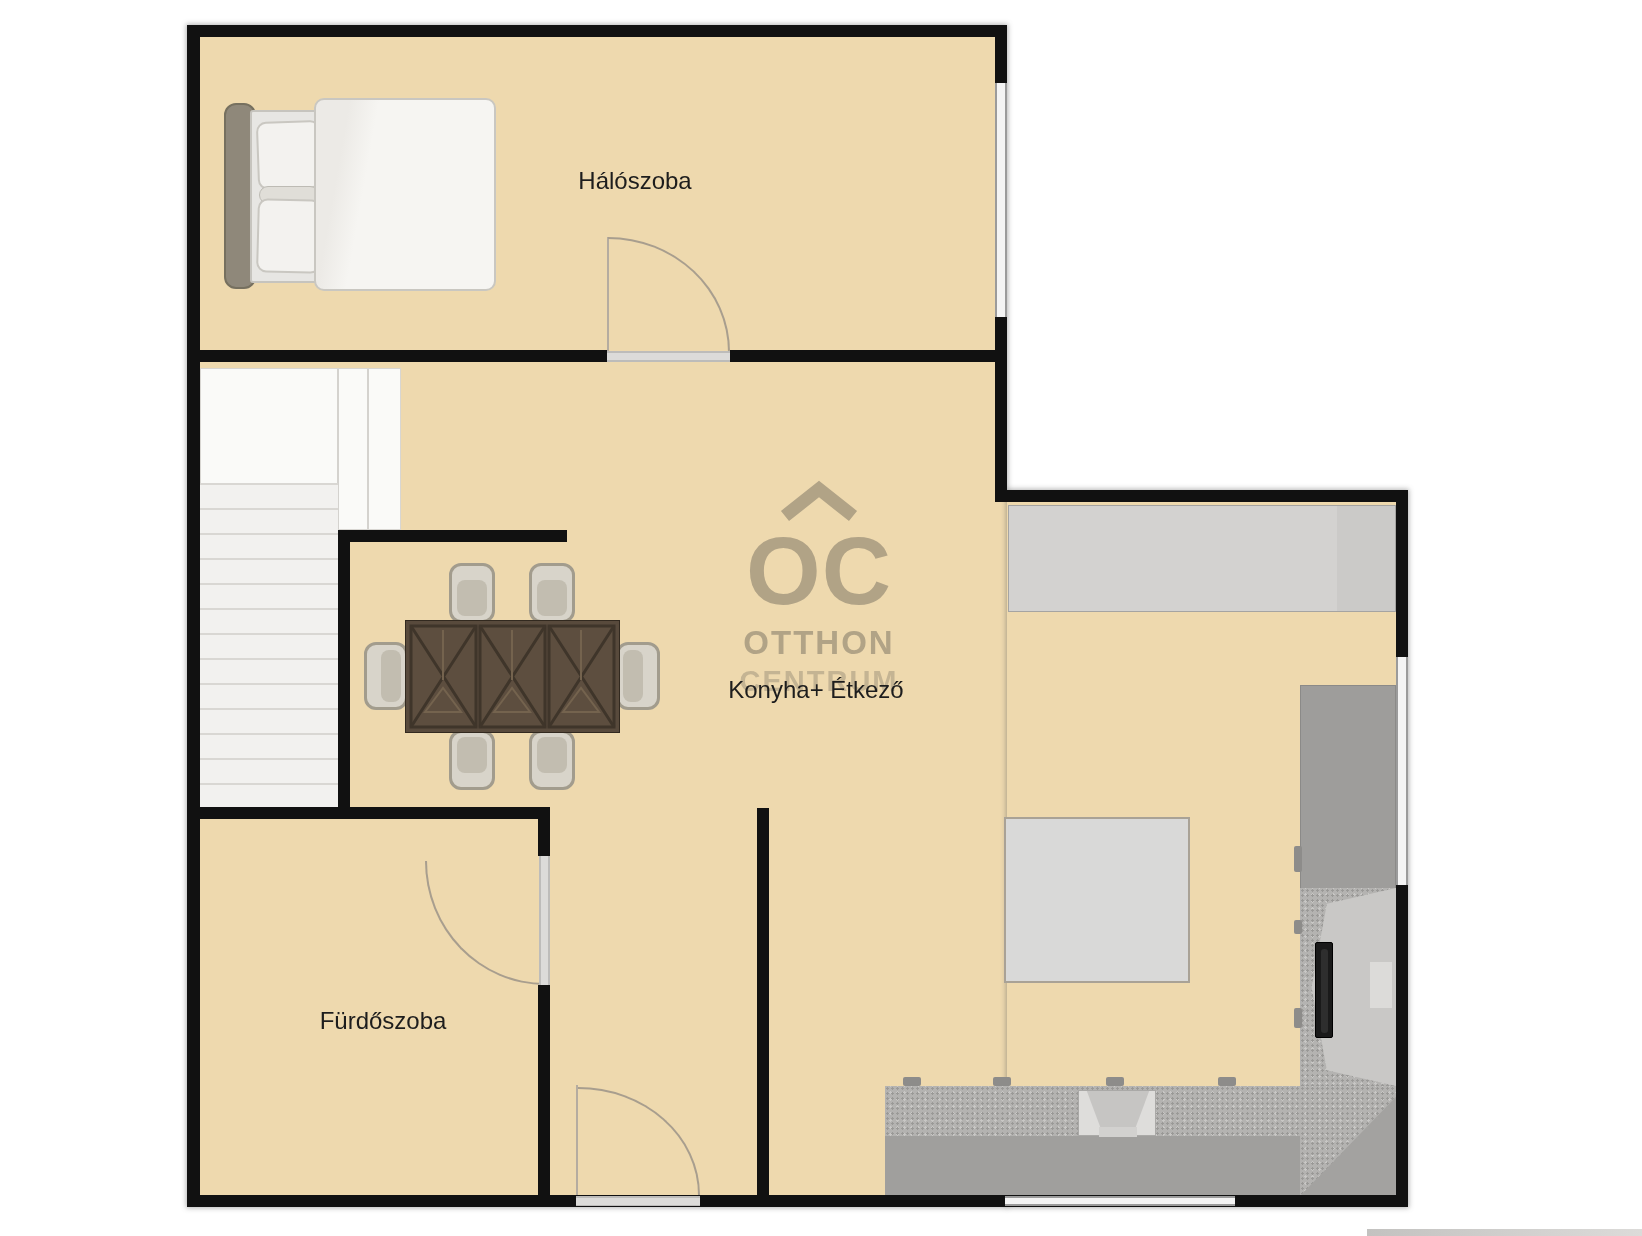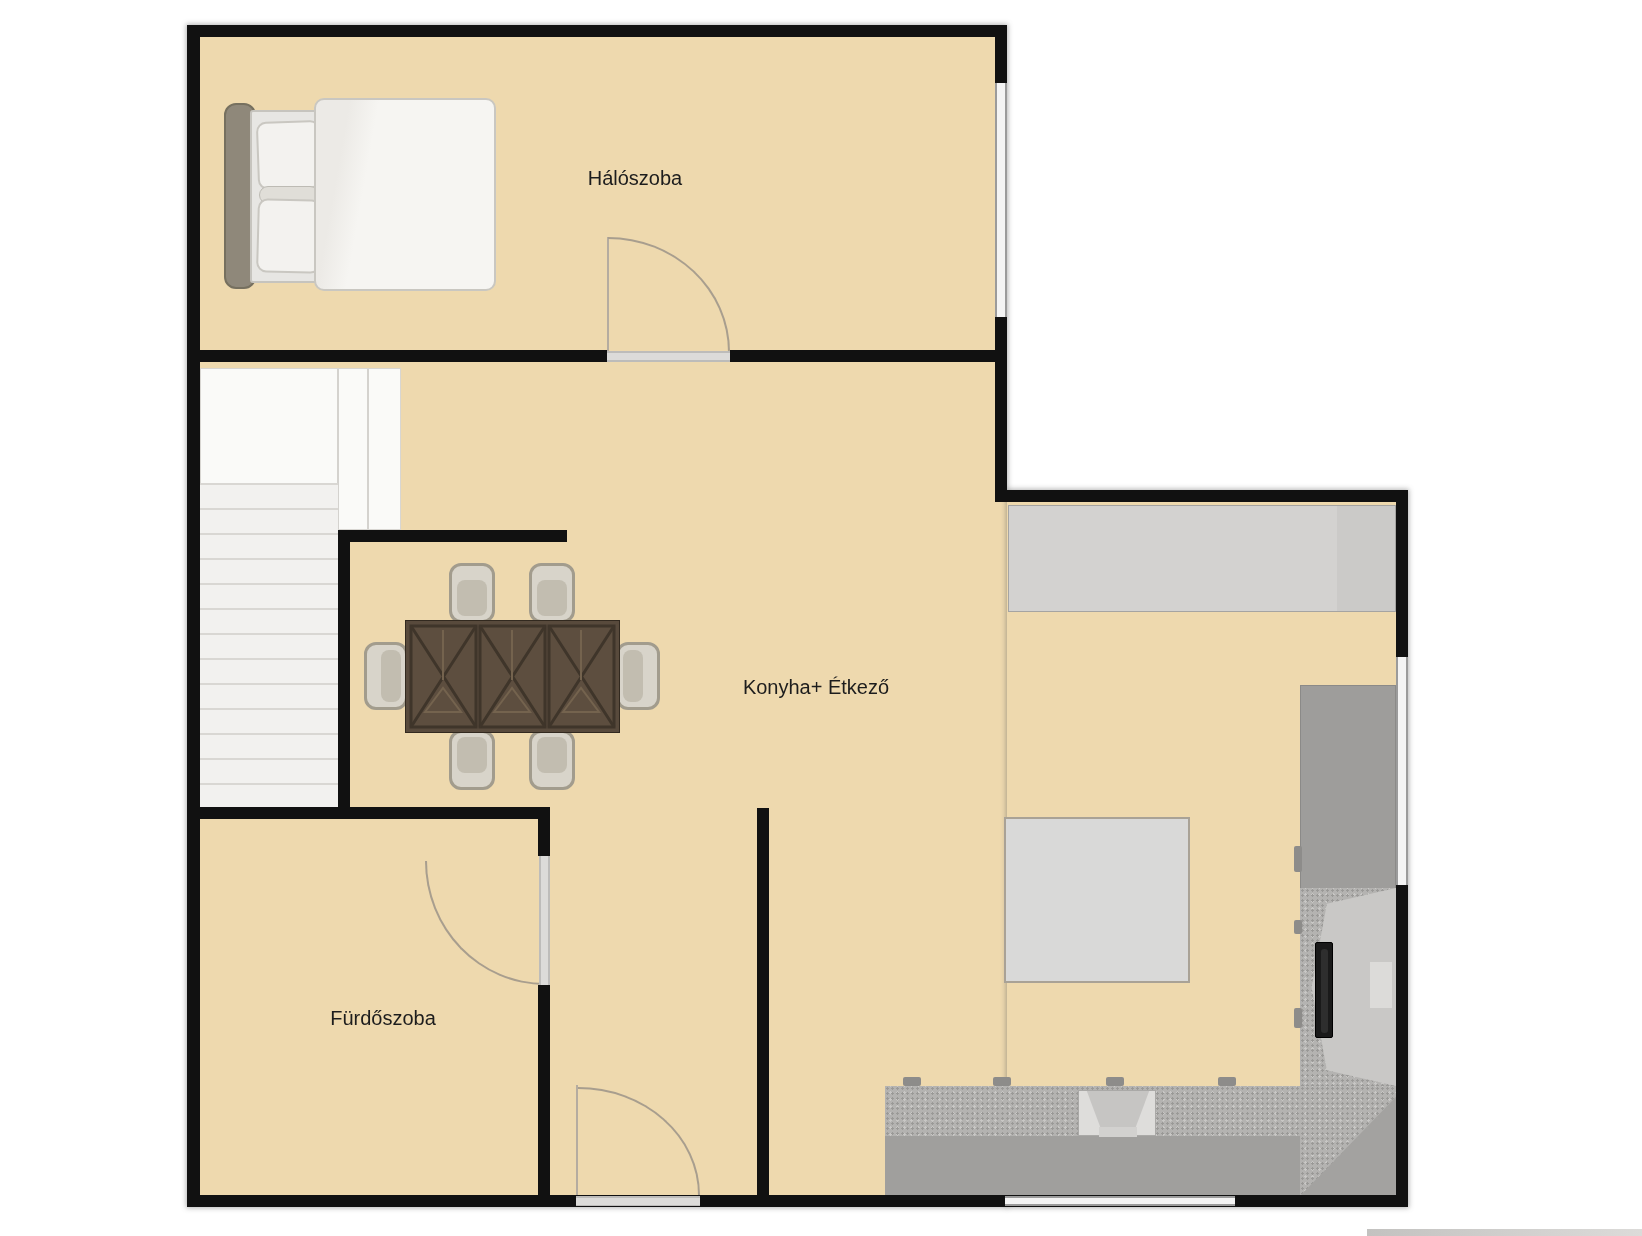--- a/index.html
+++ b/index.html
@@ -18,21 +18,21 @@
     background-image:radial-gradient(#9a9997 1px,transparent 1.3px),radial-gradient(#c8c7c5 1px,transparent 1.3px);
     background-size:5px 5px,7px 7px;background-position:0 0,2px 3px;}
   .counter-solid{background:#9e9d9b;border:1px solid #8b8a88;}
   .counter-light{background:linear-gradient(to right,#d3d2d0 85%,#cbcac8 85%);border:1px solid #a5a4a2;}
   .chair{background:#d8d4ca;border:3px solid #a29c8d;border-radius:12px;}
   .chair::after{content:"";position:absolute;background:#c2bdb0;border-radius:8px;}
   .chair-top::after{inset:14px 5px 4px 5px;}
   .chair-bottom::after{inset:4px 5px 14px 5px;}
   .chair-left::after{inset:5px 4px 5px 14px;}
   .chair-right::after{inset:5px 14px 5px 4px;}
-  .room-label{color:#1d1d1d;font-size:20px;text-align:center;white-space:nowrap;}
+  .room-label{color:#1d1d1d;font-size:24px;text-align:center;white-space:nowrap;}
   .wm{color:rgba(138,129,109,0.62);text-align:center;font-weight:bold;}
   .steps{background:#f2f1ef;border-top:2px solid #d9d7d3;
     background-image:repeating-linear-gradient(to bottom,#f2f1ef 0 23px,#d9d7d3 23px 25px);}
   .landing{background:#fafaf8;border:1px solid #d8d6d2;}
   .stairline{background:#d4d2ce;}
   .tab{background:#8d8c8a;border-radius:2px;}
 </style>
 </head>
 <body>
 
@@ -131,19 +131,27 @@
   <div class="abs wall" style="left:338px;top:530px;width:229px;height:12px;"></div>
   <div class="abs wall" style="left:757px;top:808px;width:12px;height:399px;"></div>
 
   <div class="abs window-v" style="left:995px;top:83px;width:12px;height:234px;"></div>
   <div class="abs window-v" style="left:1396px;top:657px;width:12px;height:228px;"></div>
   <div class="abs window-h" style="left:1005px;top:1196px;width:230px;height:10px;"></div>
   <div class="abs thresh-h" style="left:607px;top:351px;width:123px;height:11px;"></div>
   <div class="abs thresh-v" style="left:539px;top:856px;width:11px;height:129px;"></div>
   <div class="abs thresh-h" style="left:576px;top:1196px;width:124px;height:10px;"></div>
 
+  <div class="abs" style="left:719px;top:480px;width:200px;text-align:center;">
+    <svg width="84" height="42" style="display:block;margin:0 auto;">
+      <polyline points="8,36 42,9 76,36" fill="none" stroke="rgba(138,129,109,0.62)" stroke-width="13"></polyline>
+    </svg>
+    <div class="wm" style="font-size:96px;line-height:0.98;letter-spacing:1px;margin-top:2px;">OC</div>
+    <div class="wm" style="font-size:33px;letter-spacing:2px;margin-top:6px;">OTTHON</div>
+    <div class="wm" style="font-size:29px;letter-spacing:2px;margin-top:3px;color:rgba(138,129,109,0.42);">CENTRUM</div>
+  </div>
 
   <div class="abs room-label" style="left:540px;top:167px;width:190px;">Hálószoba</div>
   <div class="abs room-label" style="left:691px;top:676px;width:250px;">Konyha+ Étkező</div>
   <div class="abs room-label" style="left:283px;top:1007px;width:200px;">Fürdőszoba</div>
 
   <div class="abs" style="left:1367px;top:1229px;width:275px;height:7px;background:linear-gradient(to right,#c3c2c0,#dcdbd9);"></div>
 </div>
 
 </body></html>

